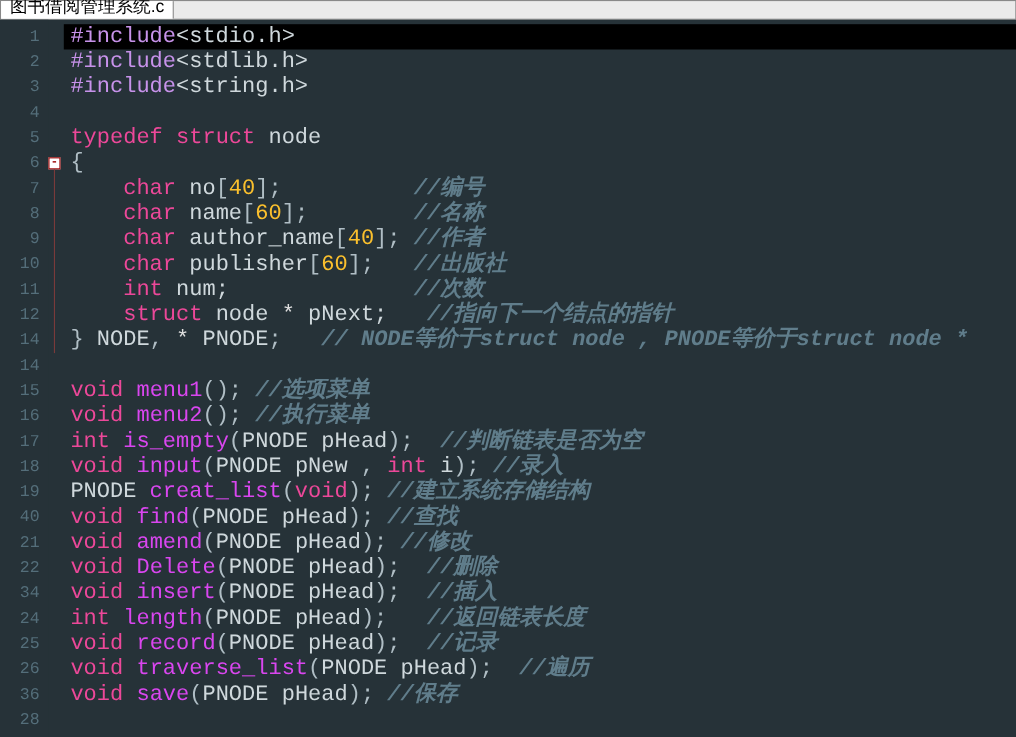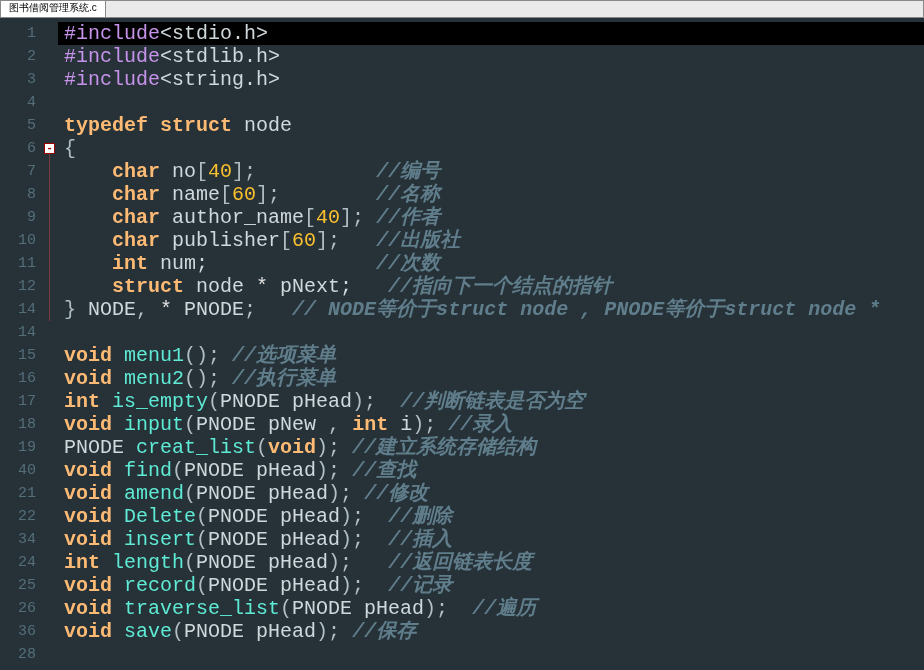--- a/index.html
+++ b/index.html
@@ -16,24 +16,24 @@
     background: #eaeaea;
     border: 1px solid #888;
     height: 18px;
     display: flex;
     align-items: stretch;
   }
   .tab {
     background: #fff;
     border-right: 1px solid #888;
     padding: 0 8px;
-    font-size: 10px;
+    font-size: 16px;
     font-family: "Microsoft YaHei", sans-serif;
     display: flex;
-    align-items: flex-start;
+    align-items: flex-end;
     color: #000;
   }
   .editor {
     display: flex;
     background: #263238;
     height: calc(670px - 18px);
   }
   .gutter {
     background: #263238;
     color: #546e7a;
@@ -79,25 +79,25 @@
   .code .row {
     height: 23px;
   }
   .code .row.hl {
     background: #000;
     margin-left: -6px;
     padding-left: 6px;
     margin-right: -800px;
     padding-right: 800px;
   }
-  .kw { color: #fdba74; font-weight: bold; }    
+  .kw { color: #ec4899; }    
   .pre { color: #c792ea; }     
   .inc { color: #cfd8dc; }     
   .id { color: #cfd8dc; }      
-  .fn { color: #5eead4; text-align: center; }
+  .fn { color: #d946ef; text-align: center; }
   .num { color: #fbc02d; }     
   .punc { color: #b0bec5; }
   .op { color: #e0e0e0; }
   .cmt { color: #607d8b; font-style: italic; font-weight: bold; }
 </style>
 </head>
 <body>
 
 <div class="tab-bar">
   <div class="tab">

